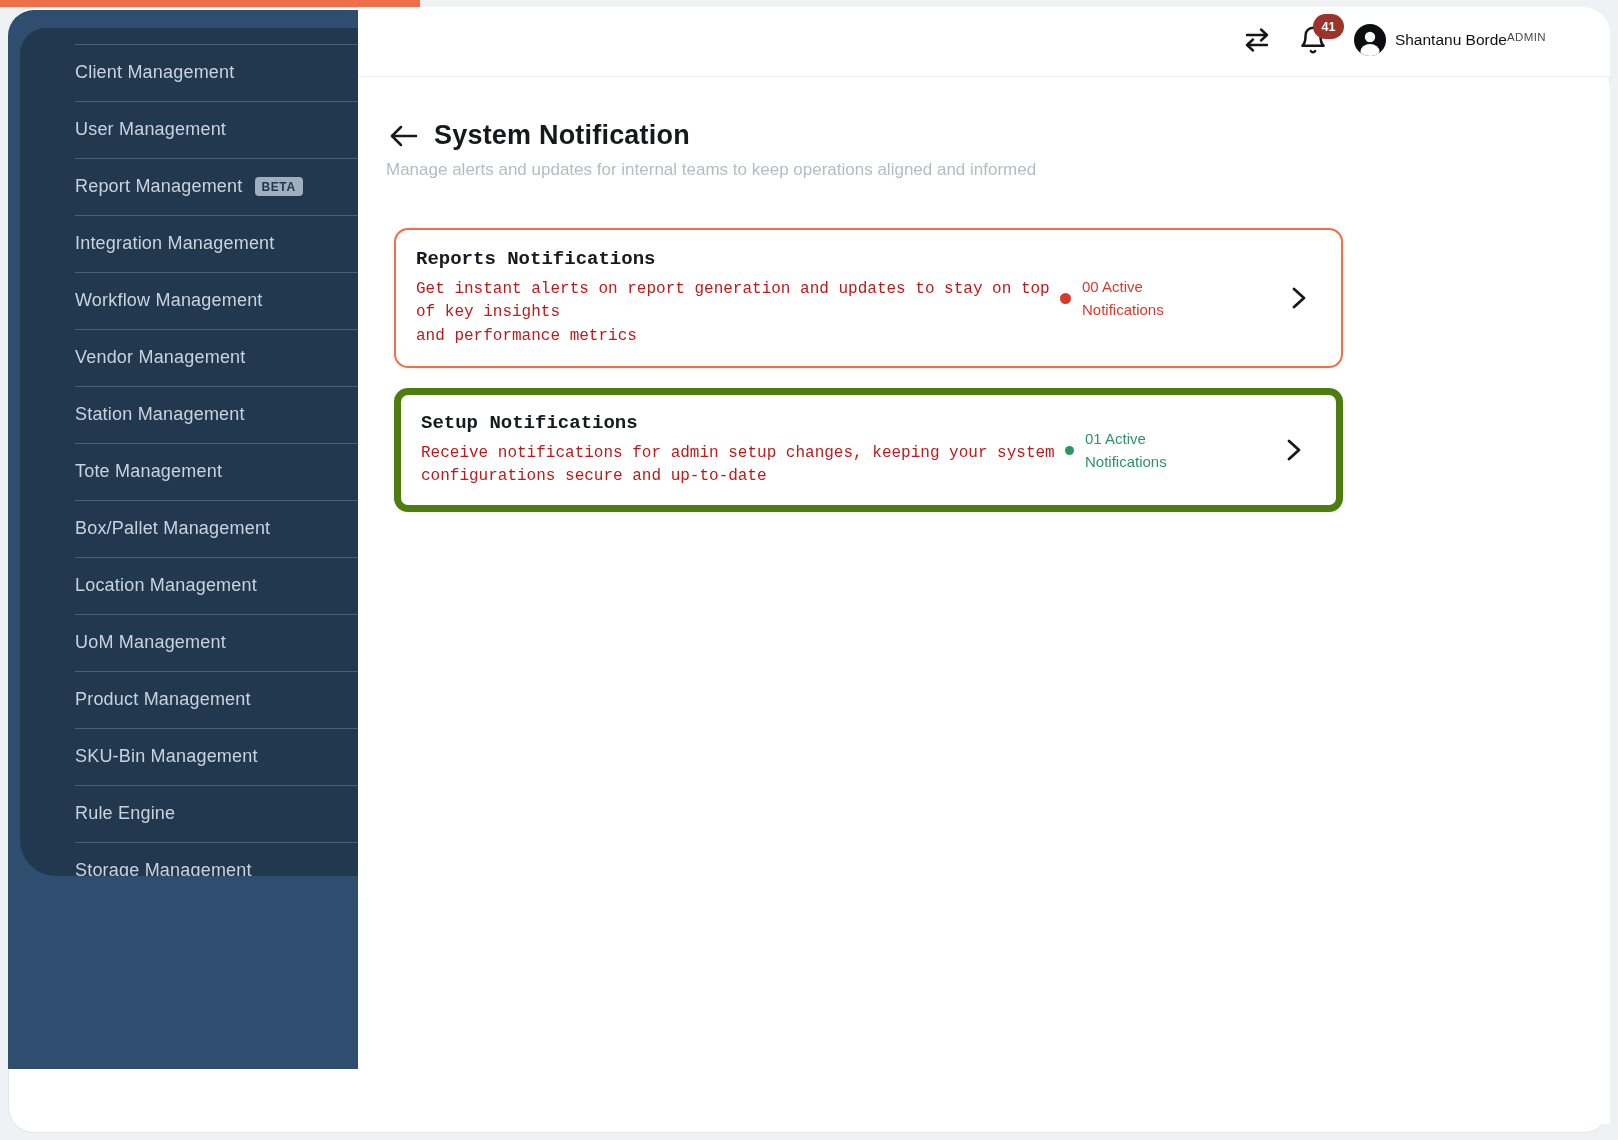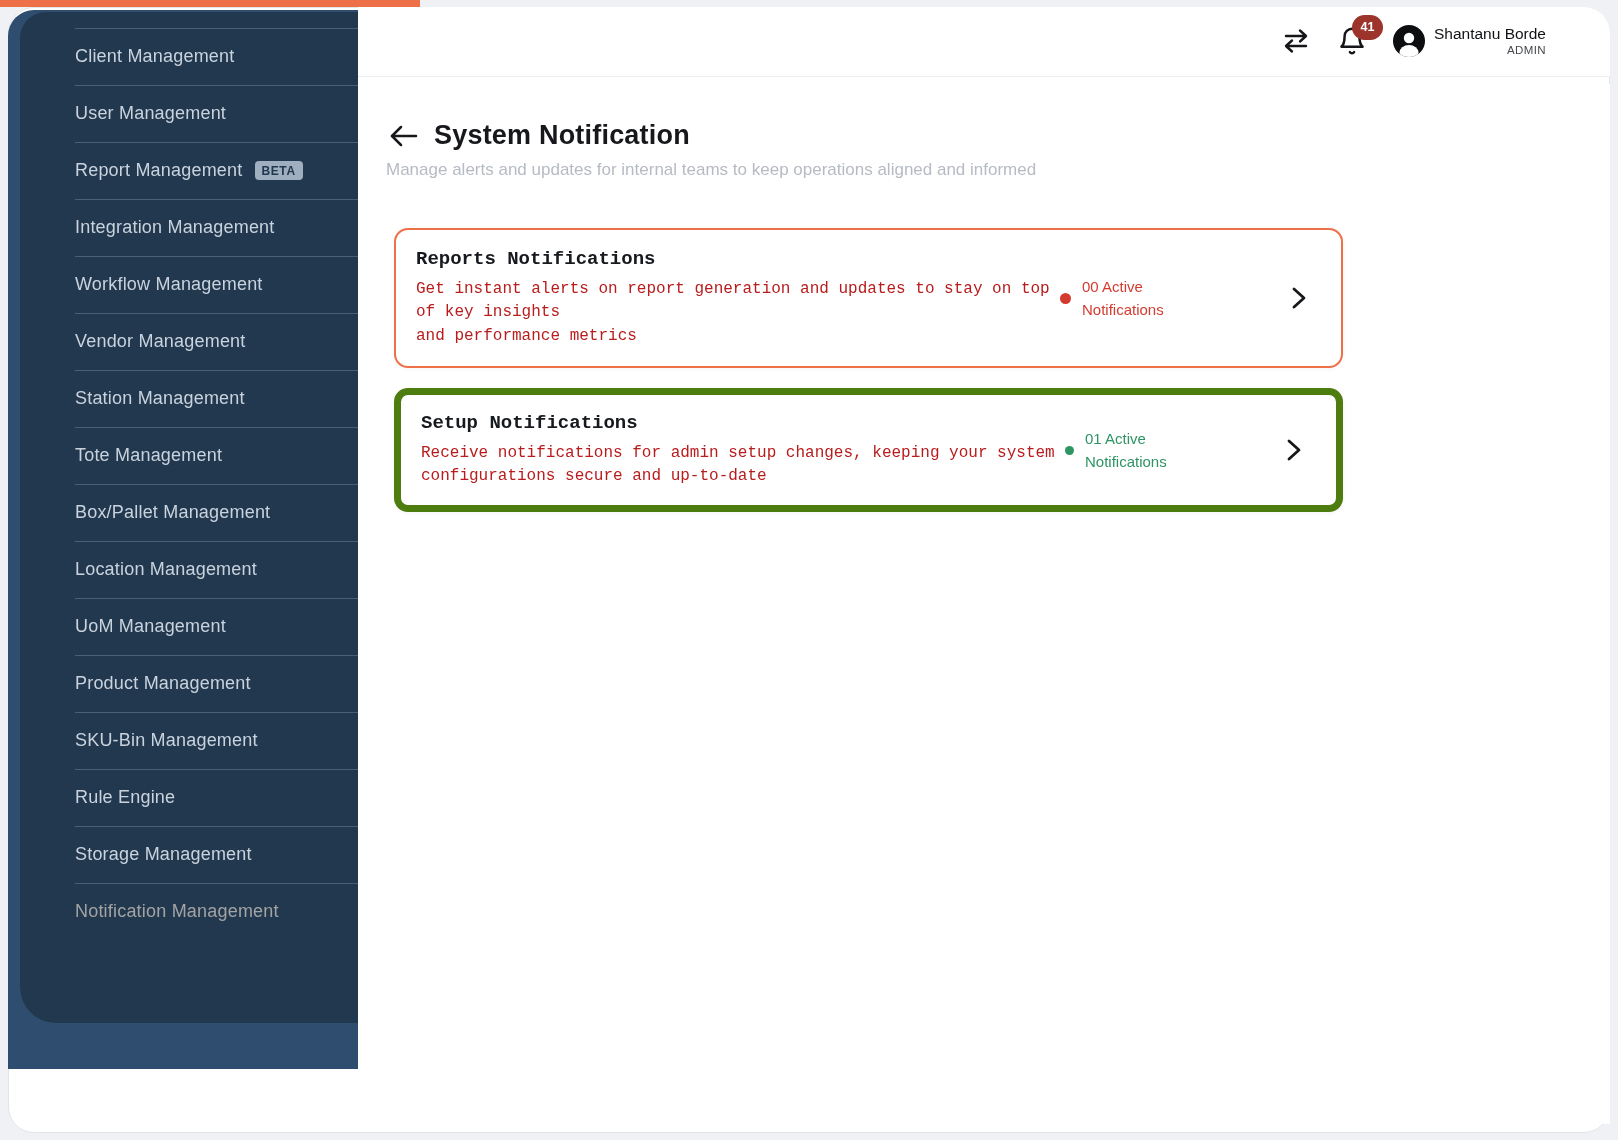--- a/index.html
+++ b/index.html
@@ -10,42 +10,42 @@
   
   .app-container { position:absolute; left:8px; top:7px; width:1602px; height:1126px;
     background:#ffffff; border:1px solid #e3e5e9; border-radius:26px; }
 
   
   .loader-bar { position:absolute; left:0; top:0; width:420px; height:7px; background:#ED7048; z-index:60; }
 
   
   .sidebar-bg { position:absolute; left:8px; top:10px; width:350px; height:1059px;
     background:#2F4E6F; border-top-left-radius:26px; z-index:5; }
-  .sidebar-panel { position:absolute; left:12px; top:2px; width:338px; height:1011px;
+  .sidebar-panel { position:absolute; left:12px; top:18px; width:338px; height:848px;
     background:#22384F; border-radius:26px 0 0 36px; overflow:hidden; }
   .menu { padding-top:16px; }
   .menu-item { position:relative; height:57px; display:flex; align-items:center;
     padding-left:55px; padding-right:10px; color:#C9D3DE; font-size:18px; letter-spacing:.2px; cursor:pointer; }
   .menu-item::before { content:""; position:absolute; left:55px; right:0; top:0;
     border-top:1px solid rgba(173,198,222,0.28); }
   .menu-item.active { color:#a3a3a3; }
   .menu-badge { margin-left:12px; background:#9FAFBF; color:#22384F; font-size:12px; font-weight:bold;
     letter-spacing:.6px; padding:3px 7px 2px; border-radius:4px; }
 
   
   .header { position:absolute; left:358px; top:7px; width:1252px; height:70px; background:#fff;
     border-bottom:1px solid #ececee; border-top-right-radius:26px; z-index:4; }
   .header-actions { position:absolute; right:64px; top:17px; display:flex; align-items:center; gap:26px; }
   .icon-btn { background:none; border:none; cursor:pointer; display:flex; align-items:center; }
   .bell-wrap { position:relative; }
   .notif-badge { position:absolute; top:-10px; right:-16px; min-width:31px; height:25px; border-radius:13px;
     background:#9C342C; color:#fff; font-size:12.5px; font-weight:bold;
     display:flex; align-items:center; justify-content:center; padding:0 6px; }
   .user-chip { display:flex; align-items:center; gap:9px; cursor:pointer; }
-  .user-meta { display:flex; flex-direction:column; line-height:1.25;align-items:flex-end; }
+  .user-meta { display:flex; line-height:1.25; }
   .user-name { font-size:15.5px; color:#101114; }
   .user-role { font-size:11.5px; color:#46484c; letter-spacing:.4px; }
 
   
   .main { position:absolute; left:358px; top:84px; width:1252px; height:1040px; background:#fff; z-index:3; }
   .title-row { position:absolute; left:30px; top:36px; display:flex; align-items:center; gap:16px; }
   .page-title { font-size:27px; font-weight:bold; color:#17181C; letter-spacing:.2px; }
   .subtitle { position:absolute; left:28px; top:76px; font-size:17px; color:#B6BBC3; }
 
   .cards { position:absolute; left:36px; top:144px; width:949px; display:flex; flex-direction:column; gap:20px; }

